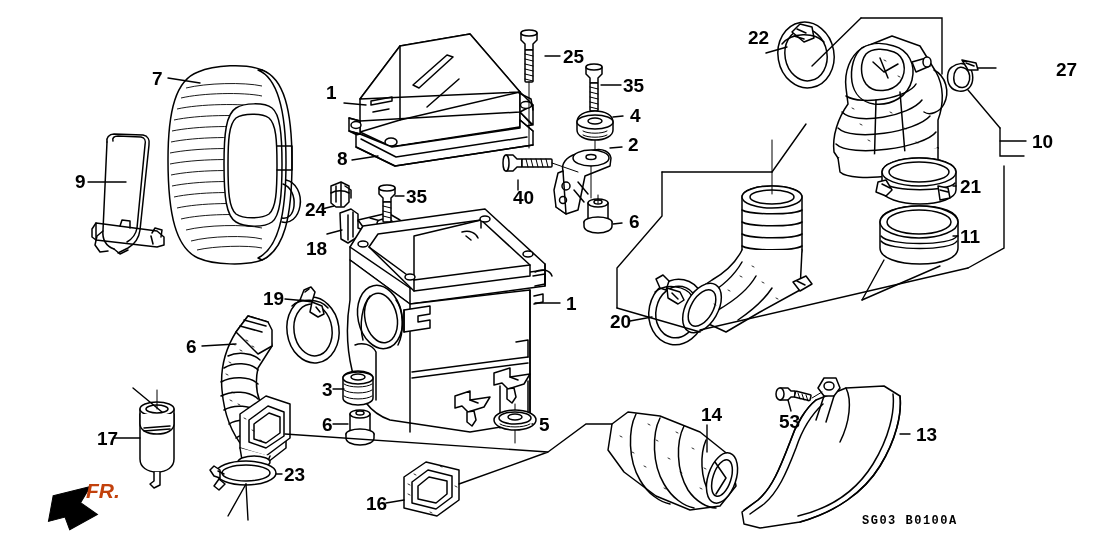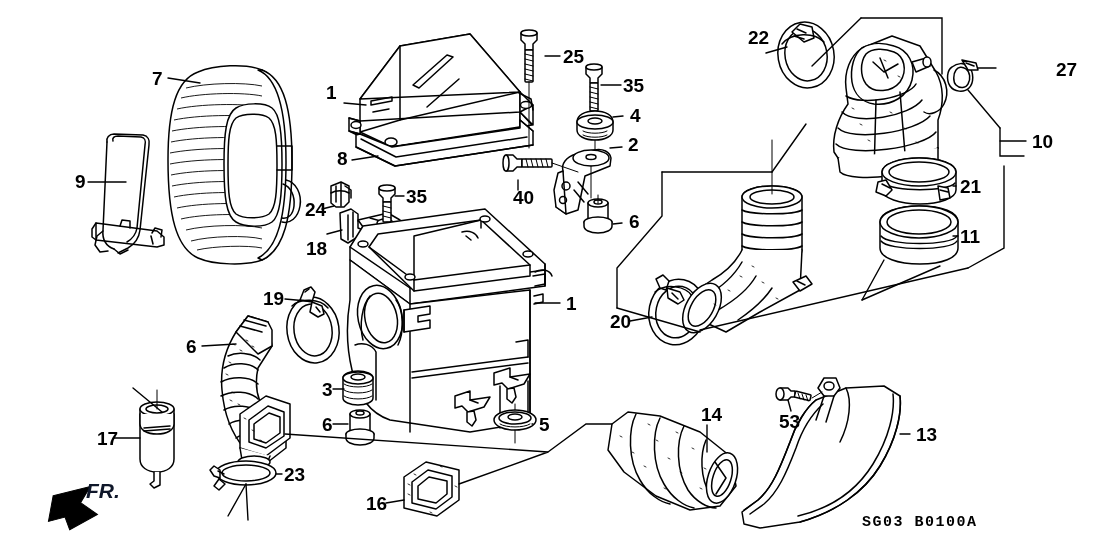--- a/index.html
+++ b/index.html
@@ -3,23 +3,23 @@
 <meta charset="utf-8">
 <title>Air Cleaner Parts Diagram</title>
 <style>
   html,body{margin:0;padding:0;background:#fff;}
   body{font-family:"Liberation Sans",sans-serif;}
   #stage{position:relative;width:1108px;height:553px;background:#ffffff;overflow:hidden;}
   #art{position:absolute;left:0;top:0;width:1108px;height:553px;}
   .lbl{position:absolute;font-family:"Liberation Sans",sans-serif;font-weight:bold;
        font-size:19px;color:#000;line-height:19px;white-space:nowrap;}
   .code{position:absolute;font-family:"Liberation Mono","DejaVu Sans Mono",monospace;
-        font-size:15px;font-weight:bold;letter-spacing:1.5px;color:#000;white-space:nowrap;}
+        font-size:12px;font-weight:bold;letter-spacing:1.5px;color:#000;white-space:nowrap;}
   .fr{position:absolute;font-family:"Liberation Sans",sans-serif;font-weight:bold;
-      font-style:italic;font-size:21px;color:#0f172a;white-space:nowrap;}
+      font-style:italic;font-size:21px;color:#c2410c;white-space:nowrap;}
 </style>
 </head>
 <body>
 
 <div id="stage">
 
   <svg id="art" viewBox="0 0 1108 553">
     <defs>
       <style>
         .s{fill:none;stroke:#000;stroke-width:1.5;stroke-linejoin:round;stroke-linecap:round;}

